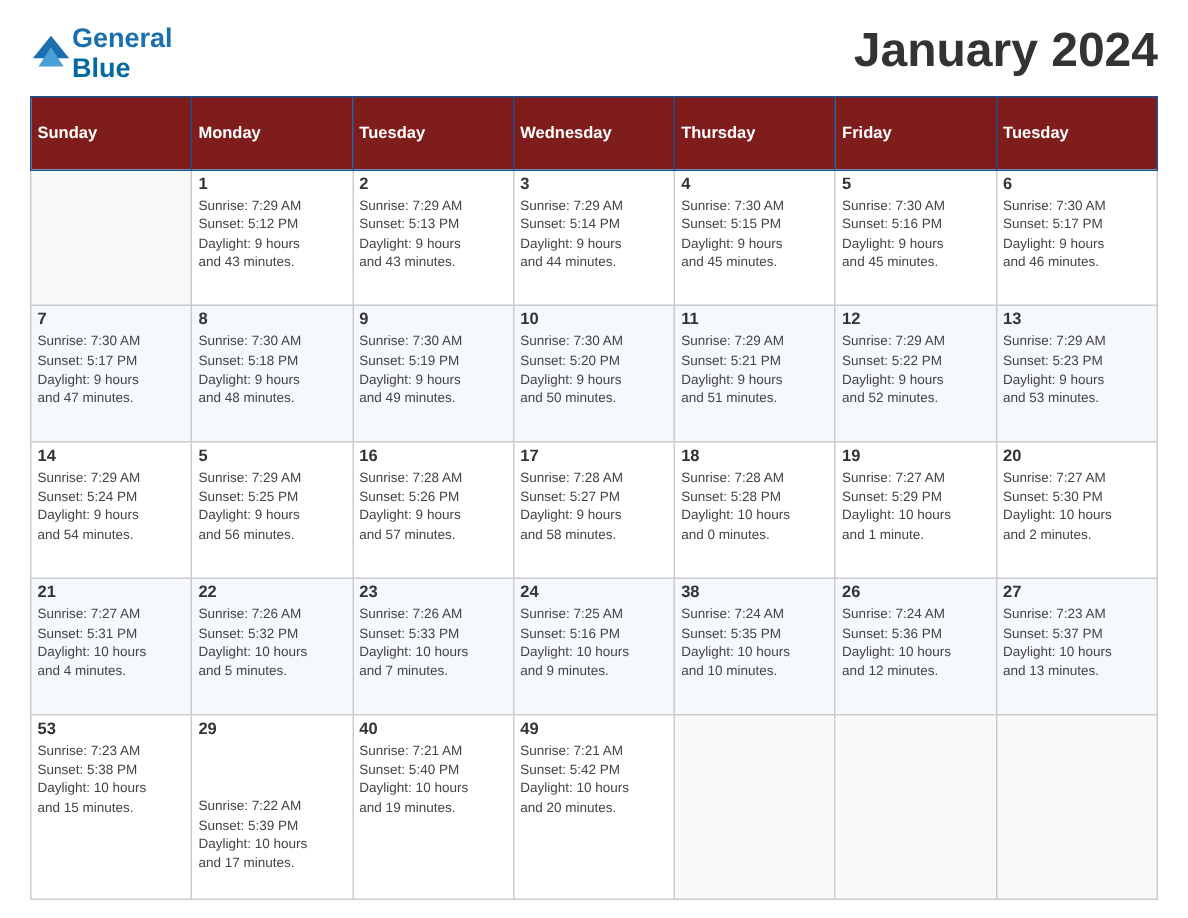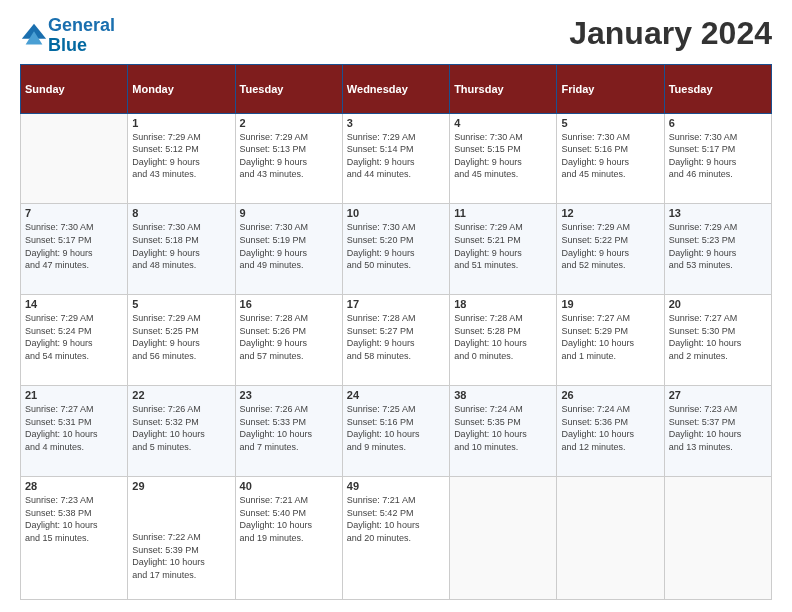--- a/index.html
+++ b/index.html
@@ -327,21 +327,21 @@
           <td>
             <span class="day-number">27</span>
             <div class="day-info" style="white-space: pre-line;">Sunrise: 7:23 AM
 Sunset: 5:37 PM
 Daylight: 10 hours
 and 13 minutes.</div>
           </td>
         </tr>
         <tr>
           <td>
-            <span class="day-number">28</span>
+            <span class="day-number">53</span>
             <div class="day-info" style="white-space: pre-line;">Sunrise: 7:23 AM
 Sunset: 5:38 PM
 Daylight: 10 hours
 and 15 minutes.</div>
           </td>
           <td>
             <span class="day-number">29</span>
             <div class="day-info" style="white-space: pre-line; margin-top: 39px;">Sunrise: 7:22 AM
 Sunset: 5:39 PM
 Daylight: 10 hours

